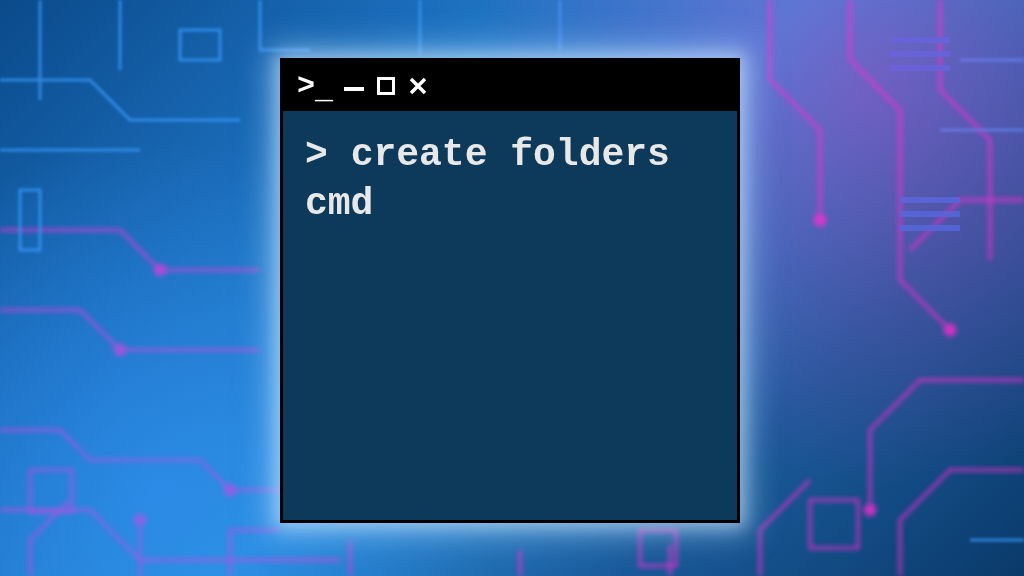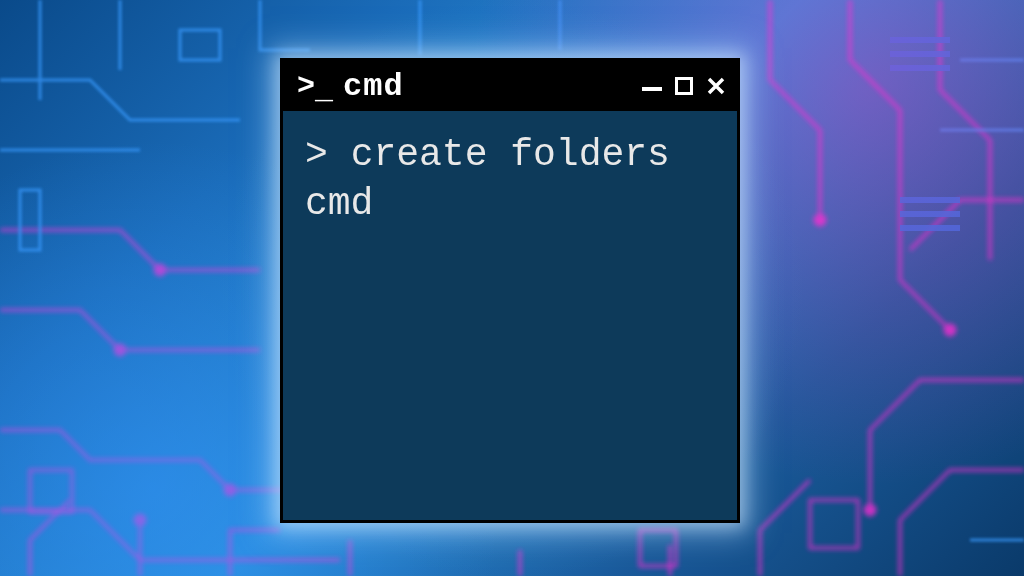--- a/index.html
+++ b/index.html
@@ -89,21 +89,21 @@
     .ctrl-min { border-bottom: 4px solid #fff; width: 20px; height: 10px; }
     .ctrl-max { border: 3px solid #fff; width: 18px; height: 18px; }
     .ctrl-close svg { width: 20px; height: 20px; }
 
     .terminal-body {
       padding: 20px 22px;
       color: #e8e8e8;
       font-size: 38px;
       font-family: 'Consolas','Courier New',monospace;
       line-height: 1.28;
-      font-weight: 400;
+      font-weight: 700;
       word-break: break-word;
     }
     .cmd-line { display: inline; }
     .cmd-prompt { display: inline; }
     .cmd-text { display: inline; }
   </style>
 </head>
 <body>
 
 <svg class="circuit-bg" viewBox="0 0 1024 576" preserveAspectRatio="xMidYMid slice">
@@ -176,21 +176,20 @@
   </g>
 </svg>
 <div class="glow-overlay"></div>
 
 <div class="terminal-window">
   <div class="titlebar">
     <span class="prompt-icon">
       <span class="chev">&gt;</span>
         <span class="under">_</span>
     </span>
-    <span class="title-text">cmd</span>
     <div class="window-controls">
       <div class="ctrl">
           <div class="ctrl-min"></div>
         </div>
       <div class="ctrl">
           <div class="ctrl-max"></div>
         </div>
       <div class="ctrl ctrl-close">
         <svg viewBox="0 0 20 20">
             <path d="M3 3 L17 17 M17 3 L3 17" stroke="#fff" stroke-width="3.5" fill="none"></path>

